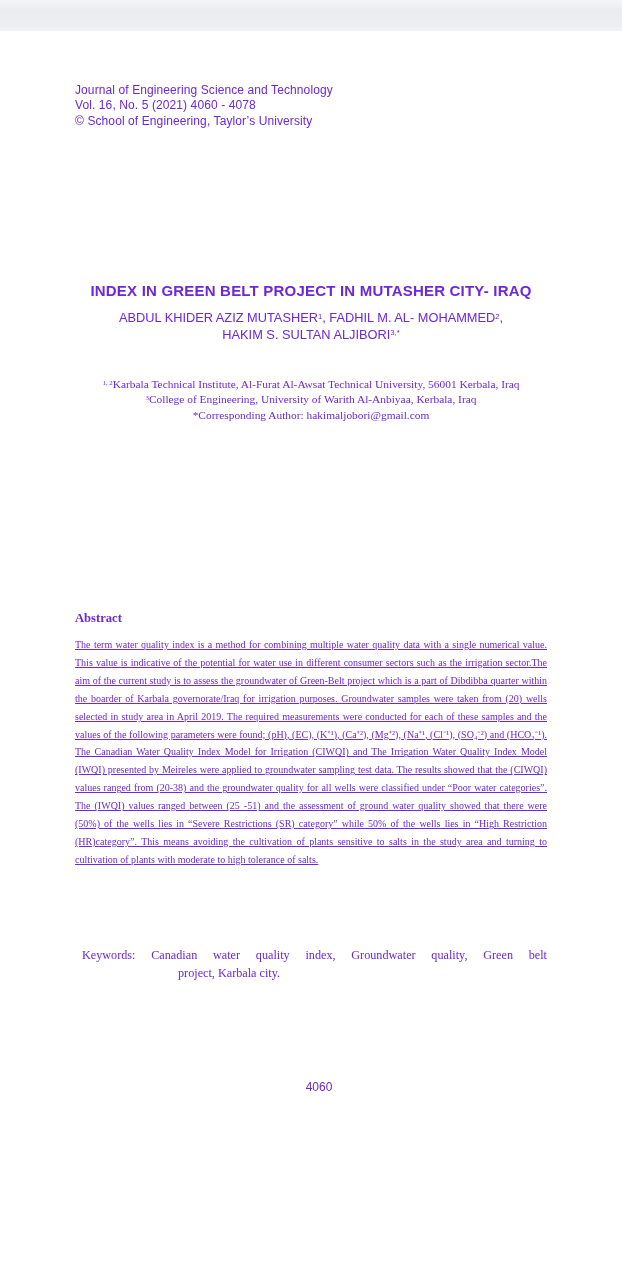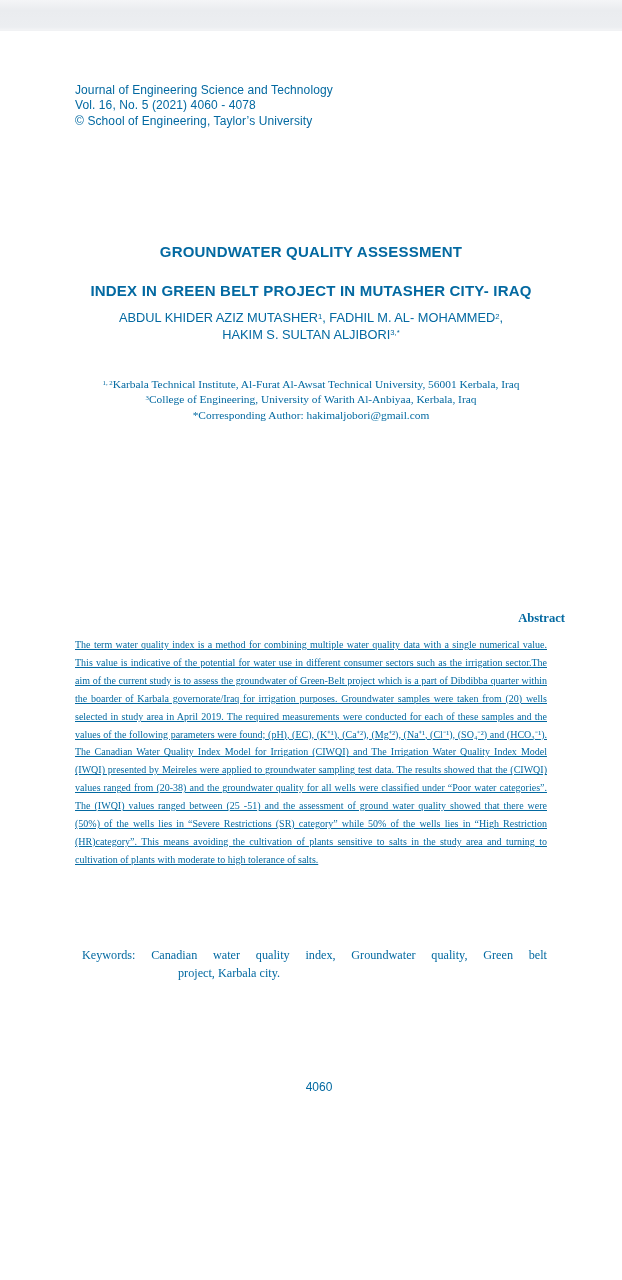--- a/index.html
+++ b/index.html
@@ -2,21 +2,21 @@
 <html><head>
 <meta charset="utf-8">
 <style>
   html, body { margin:0; padding:0; background:#dfe2e6; }
   .screen {
     position:relative;
     width:622px; height:1280px;
     margin:0 auto;
     background:#ffffff;
     overflow:hidden;
-    color:#0369a1;
+    color:#6d28d9;
     font-family:"Liberation Sans", sans-serif;
   }
   .top-band {
     position:absolute; top:0; left:0; width:622px; height:30px;
     background:linear-gradient(180deg, #f4f5f7 0%, #eaecef 35%, #eceef1 90%, #f3f4f6 100%);
     border-bottom:1px solid #f1f2f4;
   }
   .journal-header {
     position:absolute; left:75px; top:83px;
     font-size:12px; line-height:15.4px; letter-spacing:0.1px;
@@ -34,22 +34,22 @@
     font-size:60%; line-height:0; vertical-align:baseline;
     position:relative; top:-0.45em;
   }
   .affiliations {
     position:absolute; left:20px; right:20px; top:377px;
     text-align:center;
     font-family:"Liberation Serif", serif;
     font-size:11.4px; line-height:15.3px;
   }
   .abstract-heading {
-    position:absolute; left:93px; width:472px; top:611px;
-    text-align:right;
+    position:absolute; left:75px; width:472px; top:611px;
+    text-align:left;
     font-family:"Liberation Serif", serif;
     font-weight:700; font-size:12.6px;
   }
   .abstract-body {
     position:absolute; left:75px; width:472px; top:636px;
     text-align:justify;
     font-family:"Liberation Serif", serif;
     font-size:10px; line-height:17.9px;text-decoration:underline;
   }
   .keywords {
@@ -71,21 +71,21 @@
 
   <div class="top-band"></div>
 
   <div class="journal-header">
     <div>Journal of Engineering Science and Technology</div>
     <div>Vol. 16, No. 5 (2021) 4060 - 4078</div>
     <div>© School of Engineering, Taylor’s University</div>
   </div>
 
   <h1 class="paper-title">
-    <span>GROUNDWATER QUALITY ASSESSMENT</span><br>
+    <br>
     <br>
     <span>INDEX IN GREEN BELT PROJECT IN MUTASHER CITY- IRAQ</span>
   </h1>
 
   <div class="authors">
     <div><span>ABDUL KHIDER AZIZ MUTASHER</span><sup class="s">1</sup><span>, FADHIL M. AL- MOHAMMED</span><sup class="s">2</sup><span>,</span></div>
     <div><span>HAKIM S. SULTAN ALJIBORI</span><sup class="s">3,*</sup></div>
   </div>
 
   <div class="affiliations">

